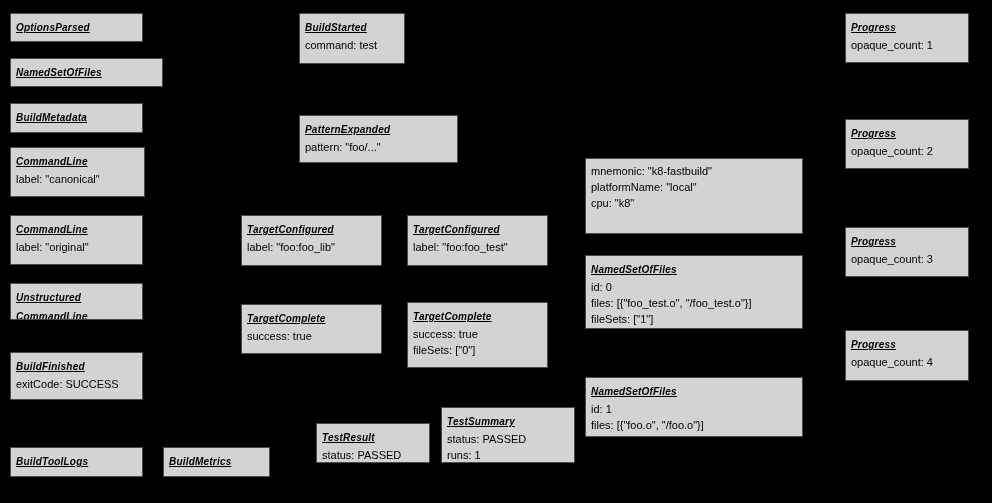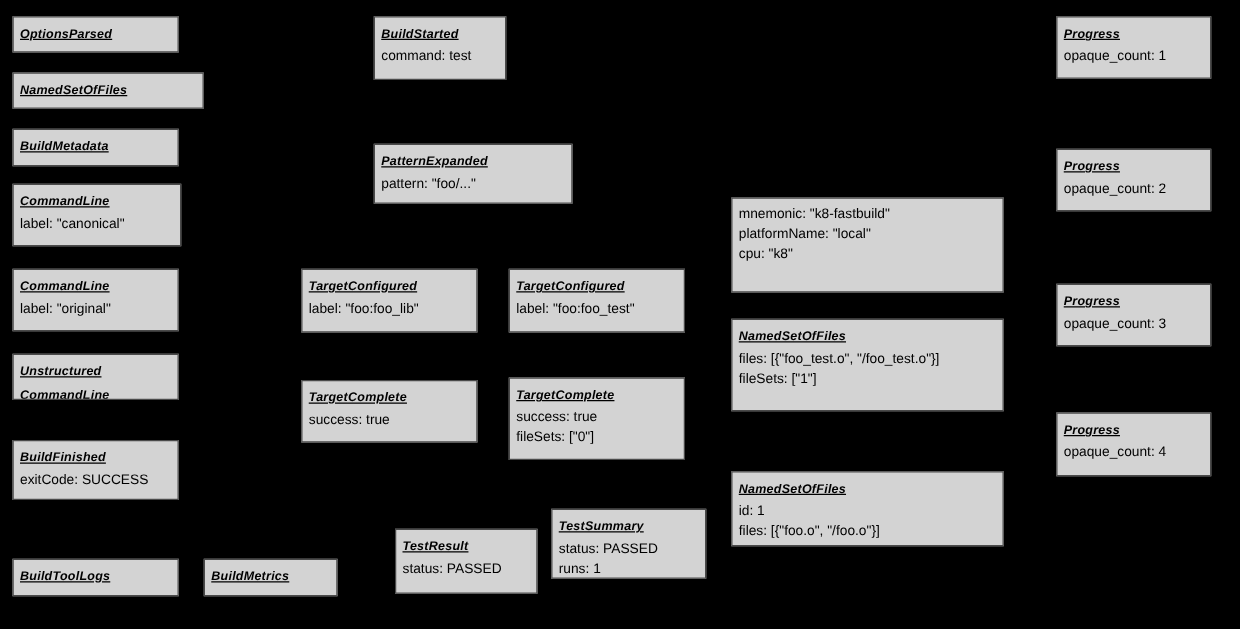--- a/index.html
+++ b/index.html
@@ -106,40 +106,41 @@
     <div class="nt">TargetComplete</div>
     <div class="nl">success: true</div>
   </div>
 
   <div class="node" style="left:407px;top:302px;width:141px;height:66px">
     <div class="nt">TargetComplete</div>
     <div class="nl">success: true</div>
     <div class="nl">fileSets: ["0"]</div>
   </div>
 
-  <div class="node" style="left:316px;top:423px;width:114px;height:52px">
+  <div class="node" style="left:316px;top:423px;width:114px;height:40px">
     <div class="nt">TestResult</div>
     <div class="nl">status: PASSED</div>
   </div>
 
-  <div class="node" style="left:441px;top:407px;width:124px;height:56px">
+  <div class="node" style="left:441px;top:407px;width:134px;height:56px">
     <div class="nt">TestSummary</div>
     <div class="nl">status: PASSED</div>
     <div class="nl">runs: 1</div>
   </div>
 
 
   <div class="node" style="left:585px;top:158px;width:218px;height:76px">
     <div class="nl">mnemonic: "k8-fastbuild"</div>
     <div class="nl">platformName: "local"</div>
     <div class="nl">cpu: "k8"</div>
   </div>
 
   <div class="node" style="left:585px;top:255px;width:218px;height:74px">
     <div class="nt">NamedSetOfFiles</div>
+    <div class="nl">id: 0</div>
     <div class="nl">files: [{"foo_test.o", "/foo_test.o"}]</div>
     <div class="nl">fileSets: ["1"]</div>
   </div>
 
   <div class="node" style="left:585px;top:377px;width:218px;height:60px">
     <div class="nt">NamedSetOfFiles</div>
     <div class="nl">id: 1</div>
     <div class="nl">files: [{"foo.o", "/foo.o"}]</div>
   </div>
 

